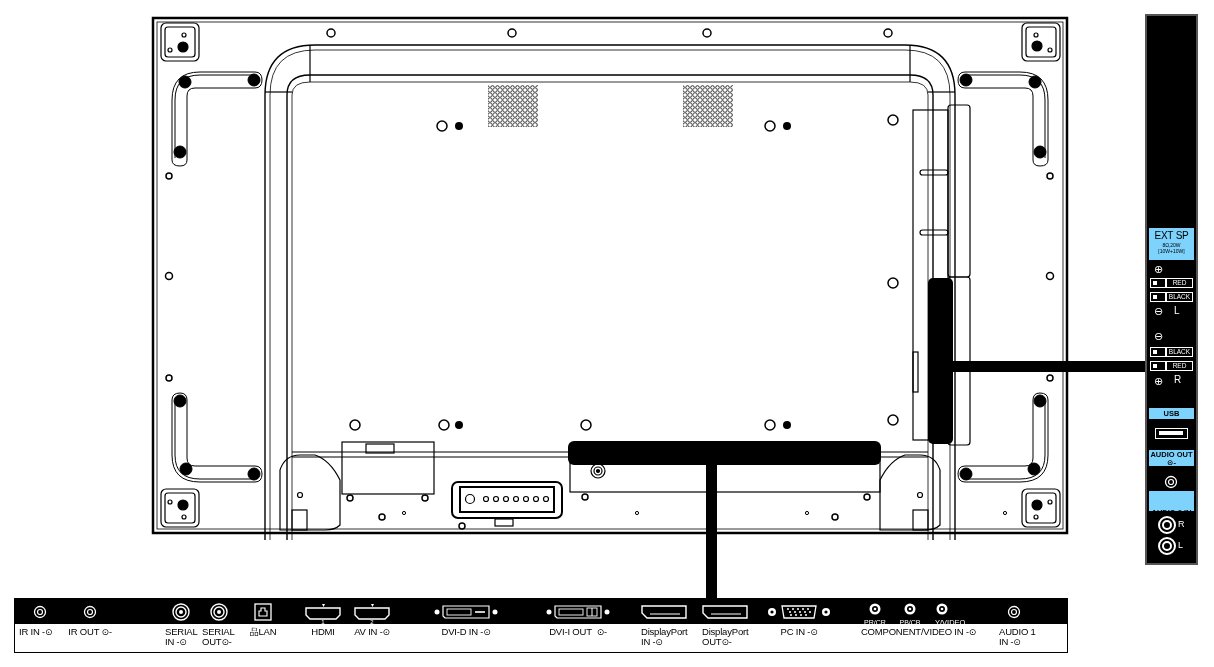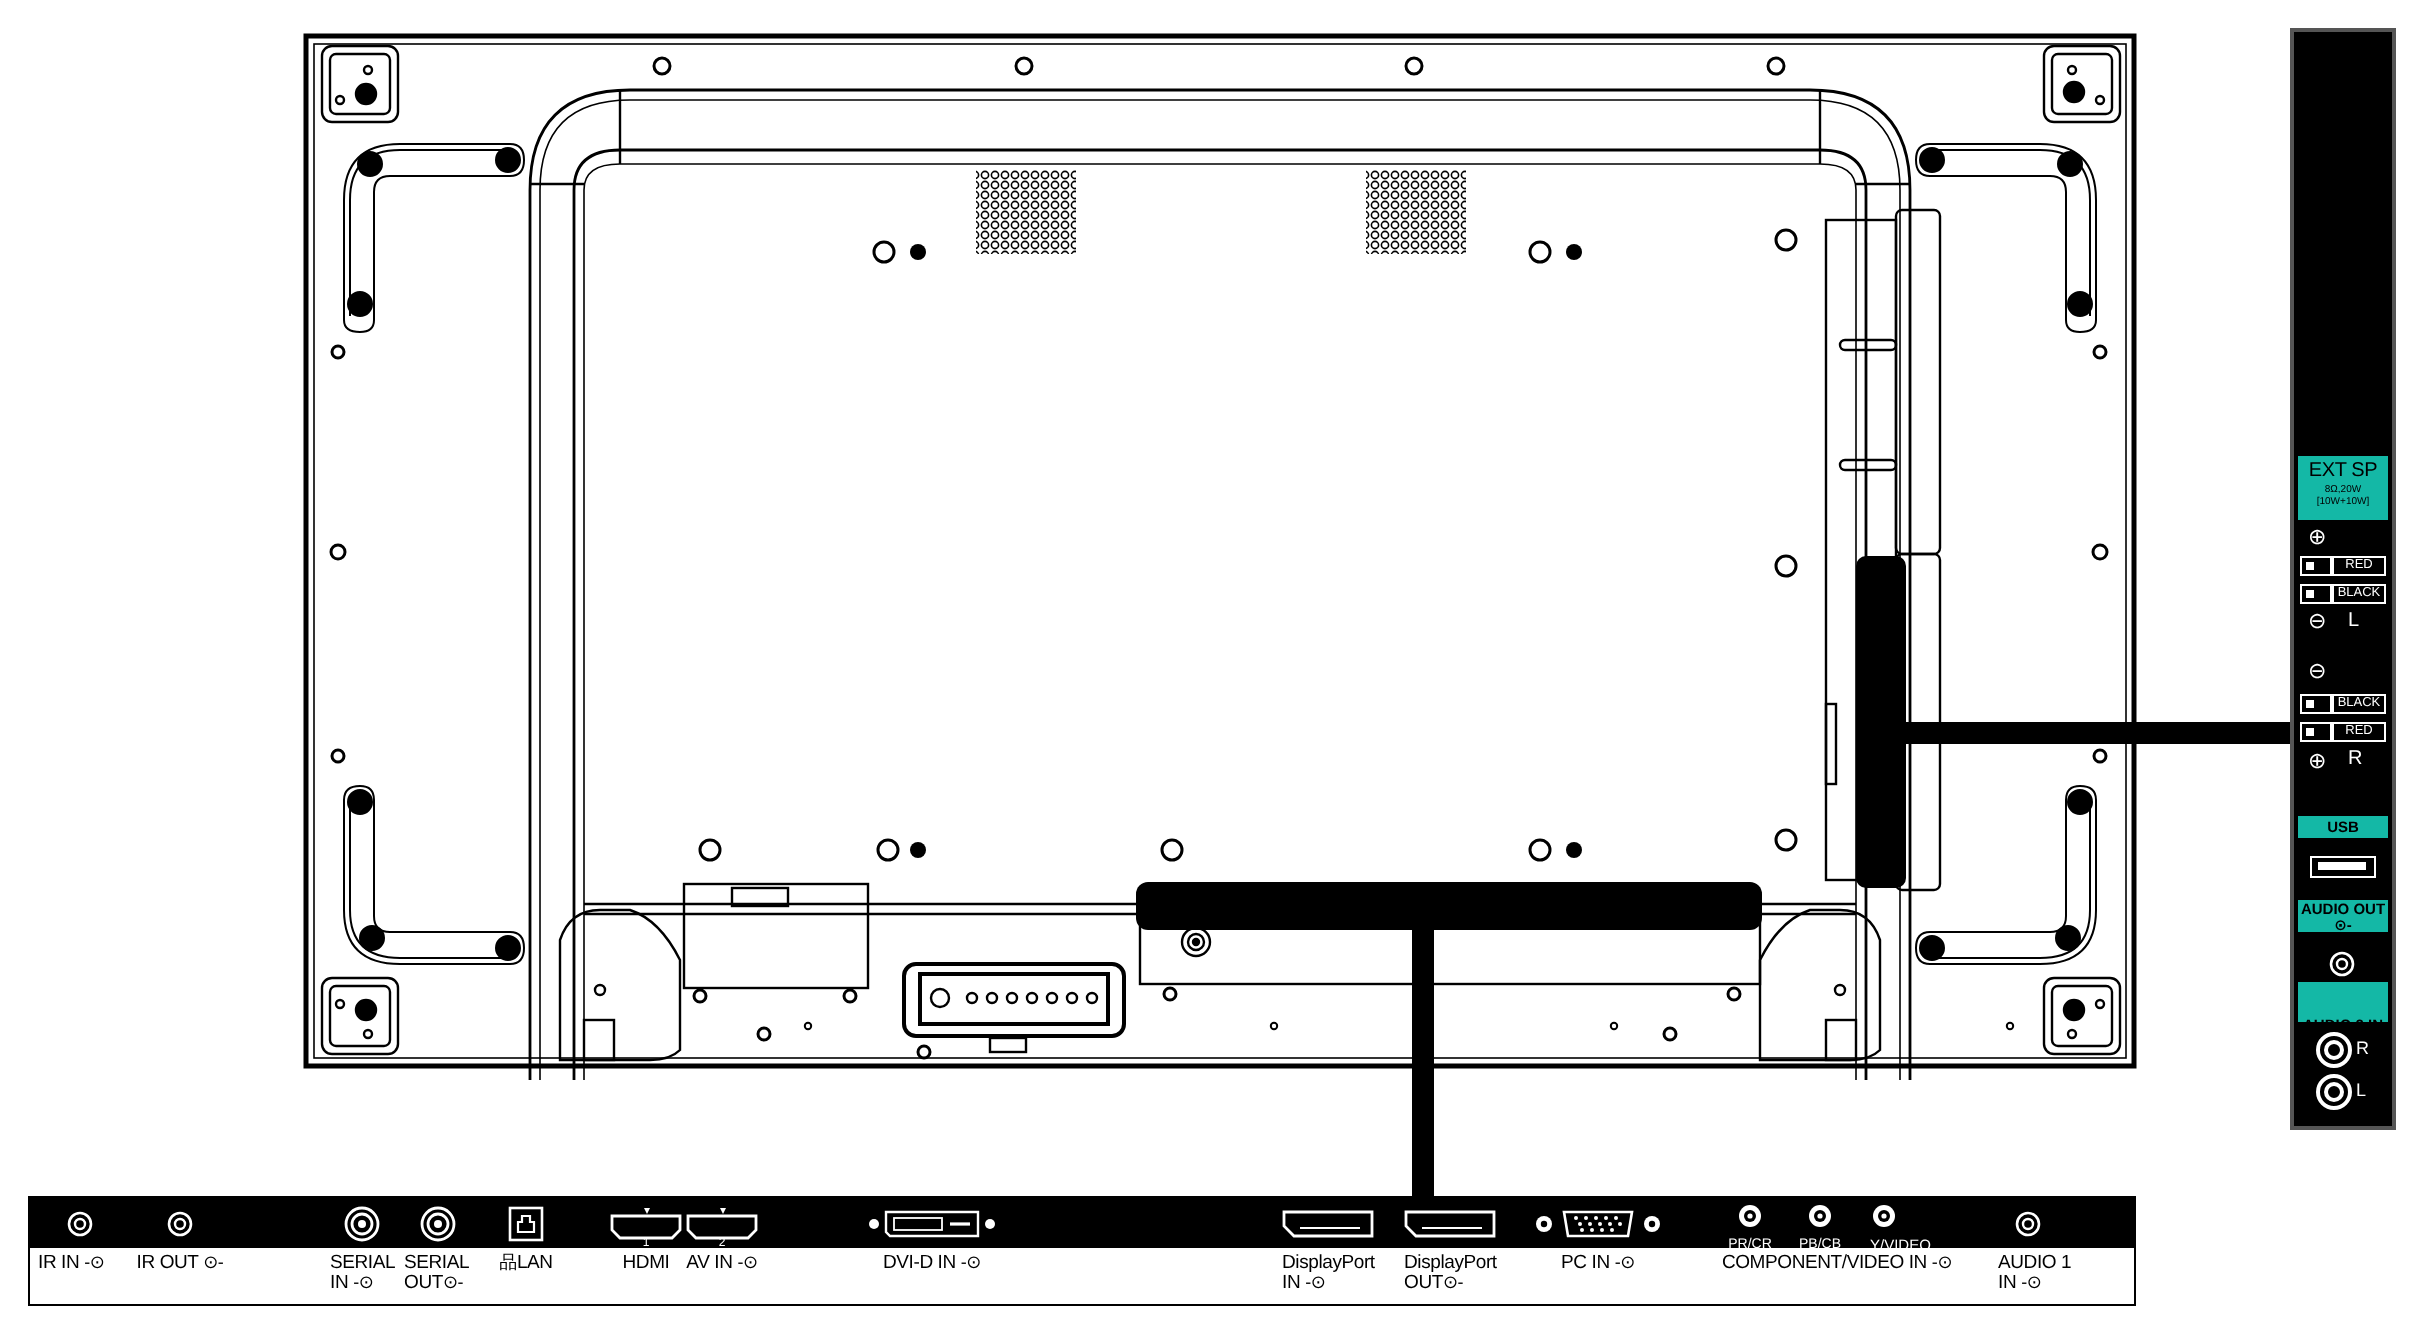--- a/index.html
+++ b/index.html
@@ -26,21 +26,21 @@
     color: #fff; font-size: 8px; line-height: 8px; white-space: nowrap;
   }
   .inicon, .outicon { font-size: 9px; }
 
   
   .side-panel {
     position: absolute; left: 1145px; top: 14px; width: 53px; height: 551px;
     background: #000; border: 2px solid #555;
   }
   .side-box {
-    position: absolute; left: 2px; width: 45px; background: #14b8a6; text-align: center;
+    position: absolute; left: 2px; width: 45px; background: #7dd3fc; text-align: center;
     font-size: 8px; line-height: 9px; color: #000;
   }
   .ext-title { font-size: 10px; line-height: 12px; padding-top: 2px; letter-spacing: -0.2px; }
   .ext-sub { font-size: 5px; line-height: 6px; }
   .sp-symbol { position: absolute; color: #fff; font-size: 11px; line-height: 11px; }
   .sp-tag {
     position: absolute; left: 19px; width: 27px; height: 10px; border: 1px solid #fff;
     color: #fff; font-size: 6.5px; line-height: 8px; text-align: center;
   }
   .sp-term {
@@ -285,21 +285,21 @@
     <div class="glyph">
       <svg width="38" height="18">
           <polygon points="18,1 21,1 19.5,4" fill="#fff"></polygon>
           <path d="M2 5 L36 5 L36 12 L32 16 L6 16 L2 12 Z" fill="none" stroke="#fff" stroke-width="1.4"></path>
         </svg>
     </div>
     <div class="sub" style="top:19px;font-size:6px">1</div>
     <div class="label"><span>HDMI</span></div>
   </div>
 
-  <div class="port" style="left:317px;width:58px">
+  <div class="port" style="left:328px;width:58px">
     <div class="glyph">
       <svg width="38" height="18">
           <polygon points="18,1 21,1 19.5,4" fill="#fff"></polygon>
           <path d="M2 5 L36 5 L36 12 L32 16 L6 16 L2 12 Z" fill="none" stroke="#fff" stroke-width="1.4"></path>
         </svg>
     </div>
     <div class="sub" style="top:19px;font-size:6px">2</div>
     <div class="label"><span>AV IN</span> <span class="inicon">-⊙</span></div>
   </div>
 
@@ -309,20 +309,33 @@
           <circle cx="4" cy="8" r="2.5" fill="#fff"></circle>
           <circle cx="62" cy="8" r="2.5" fill="#fff"></circle>
           <path d="M10 2 L56 2 L56 14 L12 14 L10 12 Z" fill="none" stroke="#fff" stroke-width="1.2"></path>
           <rect x="14" y="5" width="24" height="6" fill="none" stroke="#fff" stroke-width="0.9"></rect>
           <line x1="42" y1="8" x2="52" y2="8" stroke="#fff" stroke-width="1.6"></line>
         </svg>
     </div>
     <div class="label"><span>DVI-D IN</span> <span class="inicon">-⊙</span></div>
   </div>
 
+  <div class="port" style="left:522px;width:82px">
+    <div class="glyph">
+      <svg width="66" height="16">
+          <circle cx="4" cy="8" r="2.5" fill="#fff"></circle>
+          <circle cx="62" cy="8" r="2.5" fill="#fff"></circle>
+          <path d="M10 2 L56 2 L56 14 L12 14 L10 12 Z" fill="none" stroke="#fff" stroke-width="1.2"></path>
+          <rect x="14" y="5" width="24" height="6" fill="none" stroke="#fff" stroke-width="0.9"></rect>
+          <rect x="42" y="4" width="10" height="8" fill="none" stroke="#fff" stroke-width="0.9"></rect>
+          <line x1="47" y1="4" x2="47" y2="12" stroke="#fff"></line>
+        </svg>
+    </div>
+    <div class="label"><span>DVI-I OUT</span>&nbsp; <span class="outicon">⊙-</span></div>
+  </div>
 
   <div class="port" style="left:624px;width:50px">
     <div class="glyph">
       <svg width="48" height="16">
           <path d="M2 2 L46 2 L46 14 L7 14 L2 9 Z" fill="none" stroke="#fff" stroke-width="1.4"></path>
           <line x1="10" y1="10" x2="40" y2="10" stroke="#fff"></line>
         </svg>
     </div>
     <div class="label" style="text-align:left;left:2px"><span>DisplayPort</span><br><span>IN</span> <span class="inicon">-⊙</span></div>
   </div>

